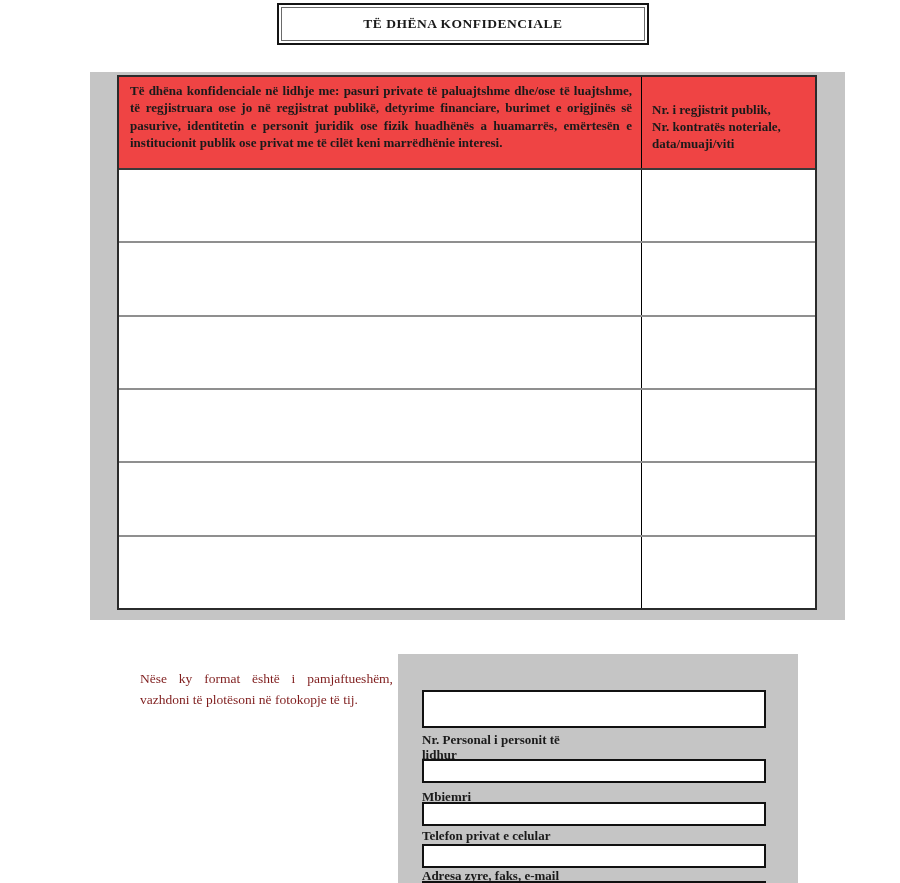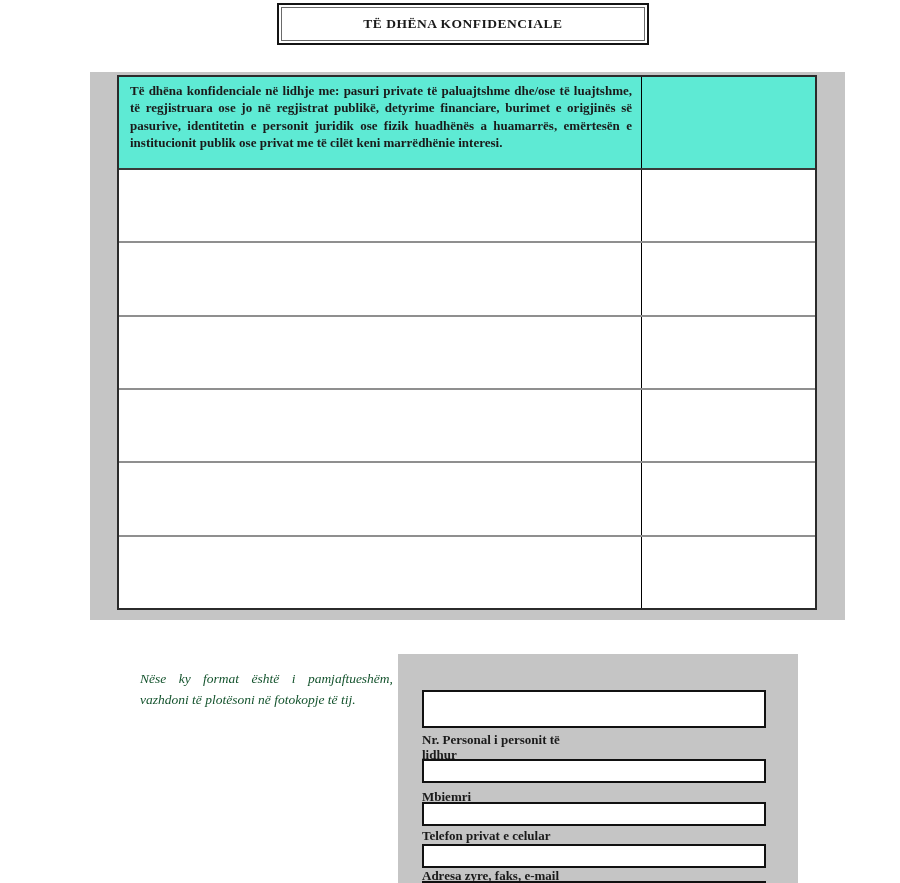--- a/index.html
+++ b/index.html
@@ -52,21 +52,21 @@
     width: 700px; height: 535px;
     box-sizing: border-box;
     border: 2px solid #2b2b2b;
     background: #ffffff;
     display: flex;
     flex-direction: column;
   }
   .t-row { display: flex; flex: 1 1 0; min-height: 0; }
   .t-row.header {
     flex: 0 0 91px;
-    background: #5eead4;
+    background: #ef4444;
     border-bottom: 2px solid #3a3a3a;
   }
   .t-row.data + .t-row.data { border-top: 2px solid #8f8f8f; }
   .t-cell { box-sizing: border-box; }
   .t-cell.left {
     width: 523px;
     border-right: 1px solid #000000;
   }
   .t-cell.right { flex: 1; }
   .header-left {
@@ -82,25 +82,24 @@
     font-size: 13px;
     line-height: 17px;
     white-space: pre-line;
   }
 
   
   .photocopy-note {
     position: absolute;
     left: 140px; top: 669px;
     width: 253px;
-    font-style: italic;
     font-size: 13.5px;
     line-height: 1.55;
     text-align: justify;
-    color: #14532d;
+    color: #7f1d1d;
   }
 
   
   .form-panel {
     position: absolute;
     left: 398px; top: 654px;
     width: 400px; height: 229px;
     background: #c5c5c5;
     overflow: hidden;
   }
@@ -139,20 +138,23 @@
 
 <div class="title-box">
   <div class="title-inner">TË DHËNA KONFIDENCIALE</div>
 </div>
 
 <div class="top-panel"></div>
 
 <div class="main-table">
   <div class="t-row header">
     <div class="t-cell left header-left">Të dhëna konfidenciale në lidhje me: pasuri private të paluajtshme dhe/ose të luajtshme, të regjistruara ose jo në regjistrat publikë, detyrime financiare, burimet e origjinës së pasurive, identitetin e personit juridik ose fizik huadhënës a huamarrës, emërtesën e institucionit publik ose privat me të cilët keni marrëdhënie interesi.</div>
+    <div class="t-cell right header-right">Nr. i regjistrit publik,
+Nr. kontratës noteriale,
+data/muaji/viti</div>
   </div>
   <div class="t-row data">
     <div class="t-cell left"></div>
     <div class="t-cell right"></div>
   </div>
   <div class="t-row data">
     <div class="t-cell left"></div>
     <div class="t-cell right"></div>
   </div>
   <div class="t-row data">

